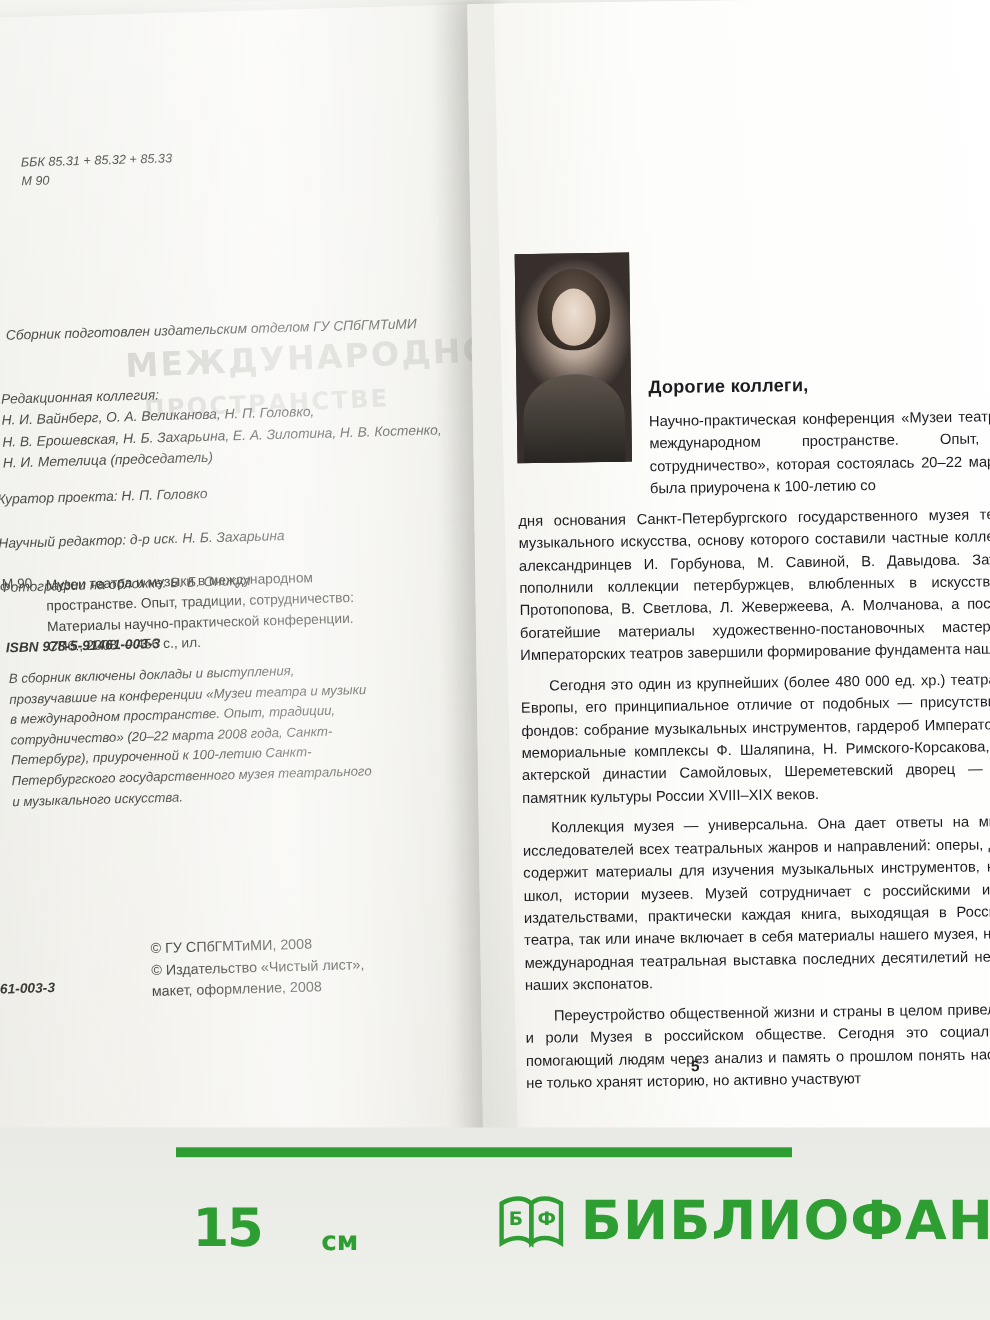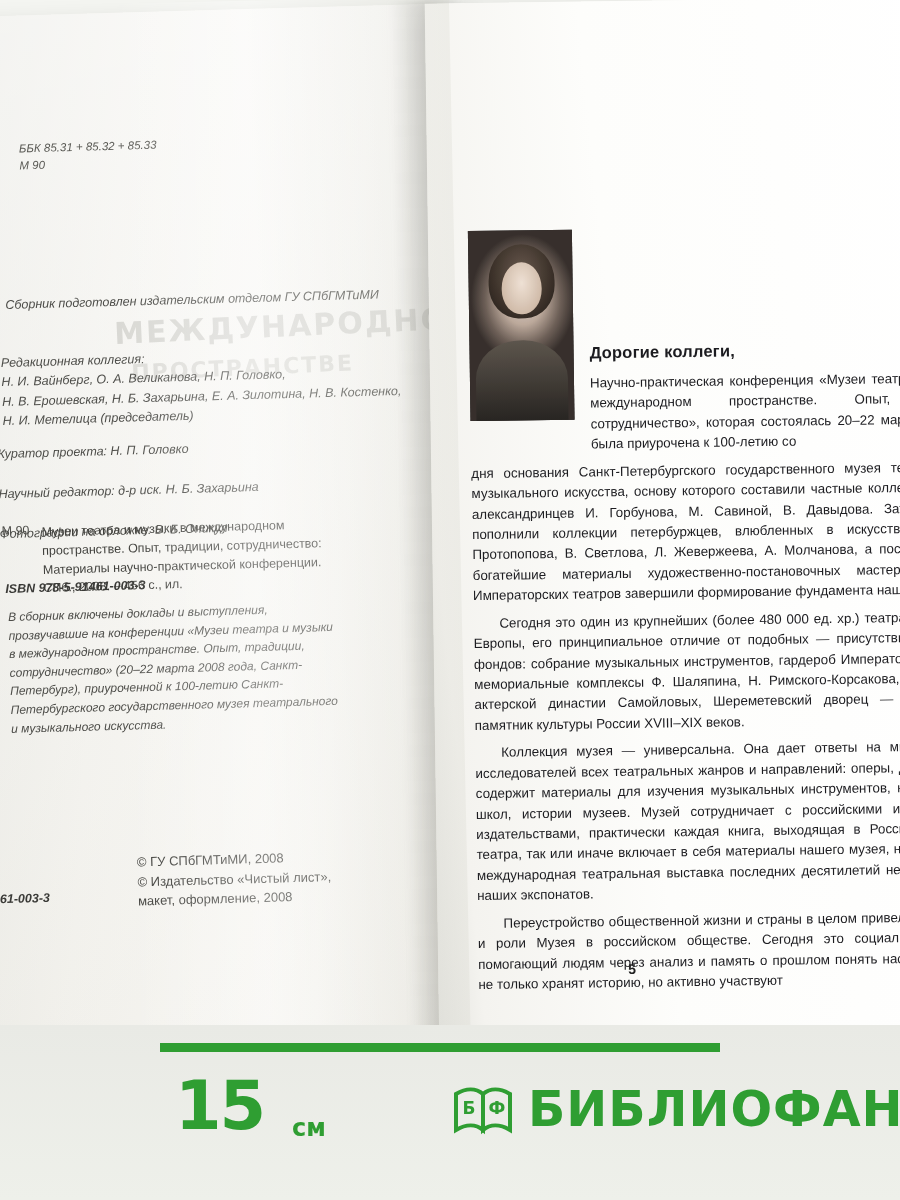--- a/index.html
+++ b/index.html
@@ -92,21 +92,21 @@
     width: 560px;
     height: 9px;
     background: #2f9e32;
   }
   .ruler-text {
     position: absolute;
     left: 175px;
     bottom: 55px;
     color: #2f9e32;
     font-weight: bold;
-    font-size: 67px;
+    font-size: 48px;
     letter-spacing: -2px;
     font-family: "DejaVu Sans", sans-serif;
   }
   .ruler-unit {
     position: absolute;
     left: 292px;
     bottom: 58px;
     color: #2f9e32;
     font-weight: bold;
     font-size: 24px;

